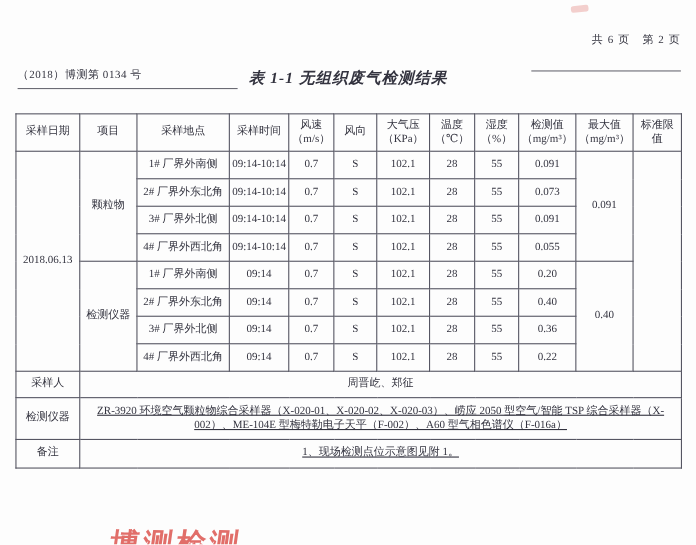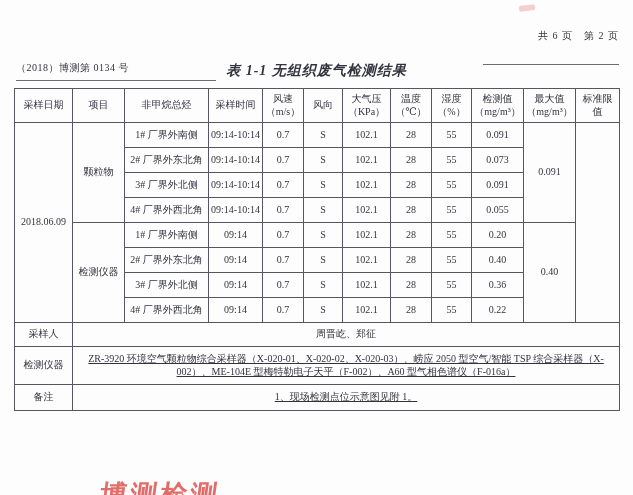--- a/index.html
+++ b/index.html
@@ -16,21 +16,21 @@
   .page-indicator{
     position:absolute;top:29px;right:14px;width:136px;text-align:right;
     font-size:10px;letter-spacing:1px;
     border-bottom:1px solid #6b6b74;padding-bottom:21px;
   }
   .page-title{
     position:absolute;top:62px;left:0;width:100%;
     text-align:center;font-size:14px;font-weight:bold;letter-spacing:1px;font-style:italic;
   }
   table.results{
-    position:absolute;top:88px;left:14px;width:605px;
+    position:absolute;top:103px;left:14px;width:605px;
     border-collapse:collapse;table-layout:fixed;
   }
   table.results th,table.results td{
     border:1px solid #565663;
     font-size:10px;font-weight:normal;
     text-align:center;vertical-align:middle;
     padding:1px 2px;line-height:1.25;
     overflow:hidden;
   }
   tr.r-head{height:34px;}
@@ -75,21 +75,21 @@
       <col style="width:41px">
     <col style="width:40px">
       <col style="width:52px">
       <col style="width:52px">
       <col style="width:44px">
   </colgroup>
   <tbody>
       <tr class="r-head">
     <th>采样日期</th>
     <th>项目</th>
-    <th>非甲烷总烃</th>
+    <th>采样地点</th>
     <th>采样时间</th>
     <th>
           <div>风速</div>
           <div>（m/s）</div>
         </th>
     <th>风向</th>
     <th>
           <div>大气压</div>
           <div>（KPa）</div>
         </th>
@@ -106,21 +106,21 @@
           <div>（mg/m³）</div>
         </th>
     <th>
           <div>最大值</div>
           <div>（mg/m³）</div>
         </th>
     <th>标准限值</th>
   </tr>
 
   <tr class="r-data">
-    <td rowspan="8">2018.06.09</td>
+    <td rowspan="8">2018.06.13</td>
     <td rowspan="4">颗粒物</td>
     <td>1#  厂界外南侧</td>
     <td>09:14-10:14</td>
     <td>0.7</td>
     <td>S</td>
     <td>102.1</td>
     <td>28</td>
     <td>55</td>
     <td>0.091</td>
     <td rowspan="4">0.091</td>

